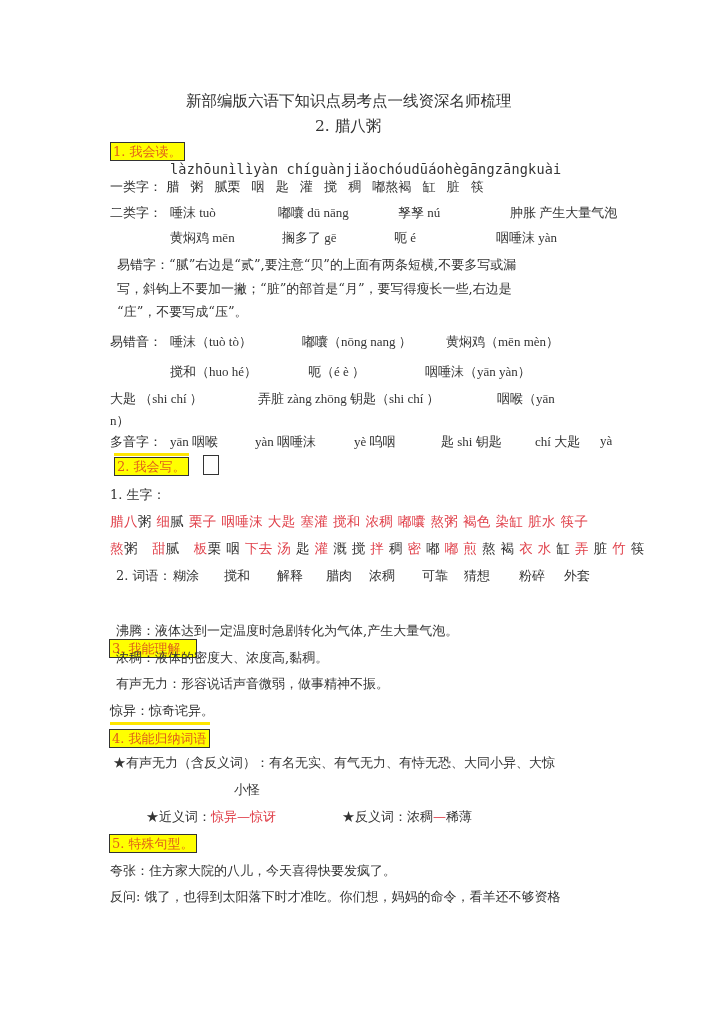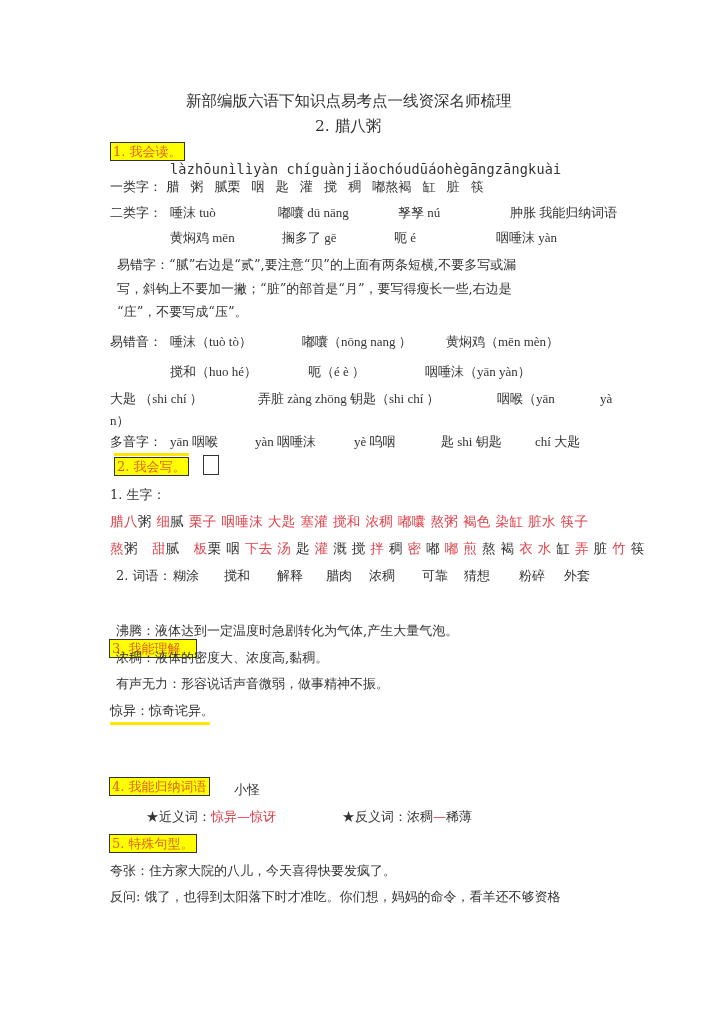--- a/index.html
+++ b/index.html
@@ -32,21 +32,21 @@
   <div class="line" style="left:110px; top:178px;">
     <span>一类字：</span>
     <span id="yilei-chars"><span class="w">腊</span> <span class="w">粥</span> <span class="w">腻栗</span> <span class="w">咽</span> <span class="w">匙</span> <span class="w">灌</span> <span class="w">搅</span> <span class="w">稠</span> <span class="w">嘟熬褐</span> <span class="w">缸</span> <span class="w">脏</span> <span class="w">筷</span> </span>
   </div>
 
   <div class="line" style="left:110px; top:204px;">
     <span>二类字：</span>
     <span class="py" style="position:absolute; left:60px;">唾沫 tuò</span>
     <span class="py" style="position:absolute; left:168px;">嘟囔 dū nāng</span>
     <span class="py" style="position:absolute; left:288px;">孥孥 nú</span>
-    <span class="py" style="position:absolute; left:400px;">肿胀 我能归纳词语</span>
+    <span class="py" style="position:absolute; left:400px;">肿胀 产生大量气泡</span>
   </div>
   <div class="line" style="left:110px; top:229px;">
     <span class="py" style="position:absolute; left:60px;">黄焖鸡 mēn</span>
     <span class="py" style="position:absolute; left:172px;">搁多了 gē</span>
     <span class="py" style="position:absolute; left:284px;">呃 é</span>
     <span class="py" style="position:absolute; left:386px;">咽唾沫 yàn</span>
   </div>
 
   <div class="line" style="left:117px; top:280px;">写，斜钩上不要加一撇；“脏”的部首是“月”，要写得瘦长一些,右边是</div>
   <div class="line" style="left:117px; top:256px;">
@@ -62,21 +62,21 @@
   </div>
   <div class="line" style="left:110px; top:363px;">
     <span class="py" style="position:absolute; left:60px;">搅和（huo hé）</span>
     <span class="py" style="position:absolute; left:198px;">呃（é   è ）</span>
     <span class="py" style="position:absolute; left:315px;">咽唾沫（yān  yàn）</span>
   </div>
   <div class="line" style="left:110px; top:390px;">
     <span class="py" style="position:absolute; left:0px;">大匙 （shi  chí ）</span>
     <span class="py" style="position:absolute; left:148px;">弄脏 zàng zhōng 钥匙（shi  chí ）</span>
     <span class="py" style="position:absolute; left:387px;">咽喉（yān</span>
-    <span class="py" style="position:absolute; left:490px;">yà</span>
+    <span class="py" style="position:absolute; left:490px;margin-top:42px;">yà</span>
   </div>
   <div class="line py" style="left:110px; top:412px;">n）</div>
 
   <div class="line" style="left:110px; top:433px;">
     <span>多音字：</span>
     <span class="py" style="position:absolute; left:60px;">yān 咽喉</span>
     <span class="py" style="position:absolute; left:145px;">yàn 咽唾沫</span>
     <span class="py" style="position:absolute; left:244px;">yè 呜咽</span>
     <span class="py" style="position:absolute; left:331px;">匙 shi 钥匙</span>
     <span class="py" style="position:absolute; left:425px;">chí 大匙</span>
@@ -103,21 +103,24 @@
     <span style="position:absolute; left:448px;">外套</span>
   </div>
 
   <div class="line" style="left:109px; top:592px;margin-top:47px;"><span class="heading">3. 我能理解。</span></div>
   <div class="line" style="left:116px; top:622px;">沸腾：液体达到一定温度时急剧转化为气体,产生大量气泡。</div>
   <div class="line" style="left:116px; top:649px;">浓稠：液体的密度大、浓度高,黏稠。</div>
   <div class="line" style="left:116px; top:675px;">有声无力：形容说话声音微弱，做事精神不振。</div>
   <div class="line" style="left:110px; top:702px;">惊异：惊奇诧异。</div>
   <div class="uline" style="left:110px; top:722px; width:100px;"></div>
 
-  <div class="line" style="left:109px; top:729px;margin-top:48px;"><span class="heading">4. 我能归纳词语</span></div>
+  <div class="line" style="left:109px; top:729px;"><span class="heading">4. 我能归纳词语</span></div>
+  <div class="line" style="left:113px; top:754px;">
+    <span>★</span><span>有声无力（含反义词）：有名无实、有气无力、有恃无恐、大同小异、大惊</span>
+  </div>
   <div class="line" style="left:234px; top:781px;">小怪</div>
   <div class="line" style="left:110px; top:808px;margin-left:36px;">
     <span>★</span><span>近义词：</span><span class="red">惊异—惊讶</span>
     <span style="position:absolute; left:196px;">
       <span>★</span><span>反义词：</span><span>浓稠</span><span class="red">—</span><span>稀薄</span>
     </span>
   </div>
 
   <div class="line" style="left:109px; top:834px;"><span class="heading">5. 特殊句型。</span></div>
   <div class="line" style="left:110px; top:862px;">夸张：住方家大院的八儿，今天喜得快要发疯了。</div>

